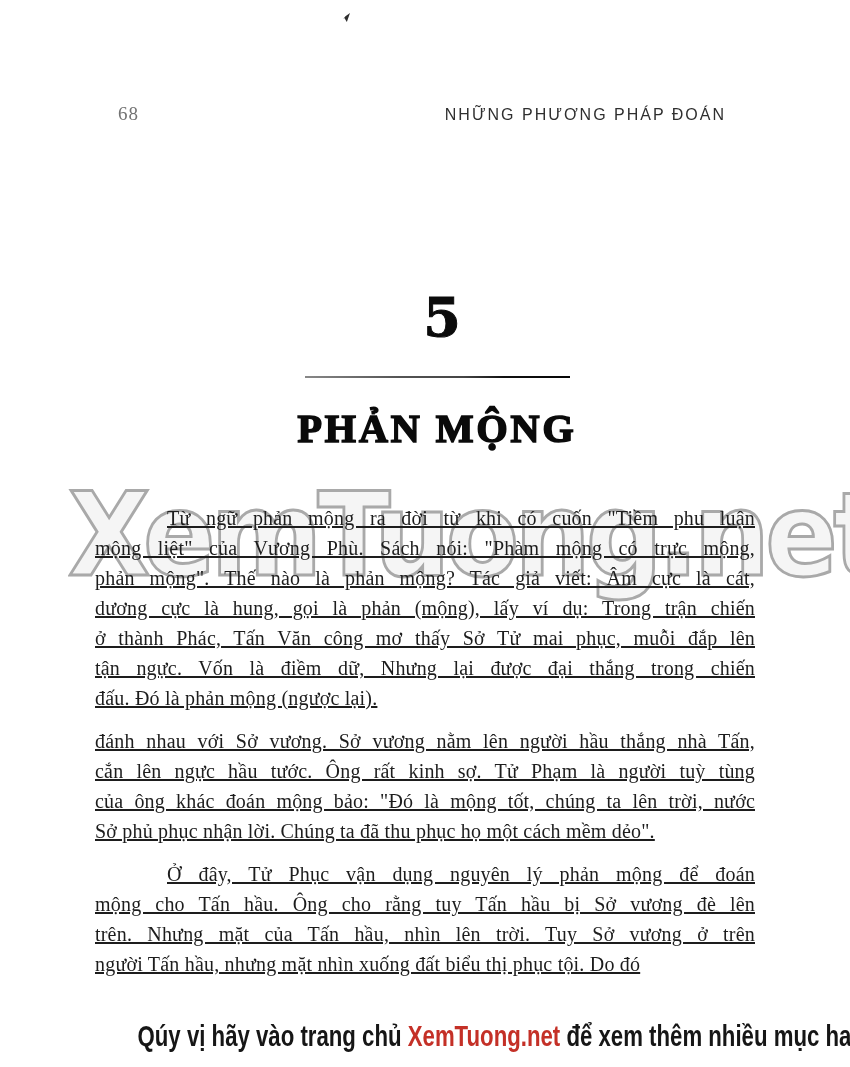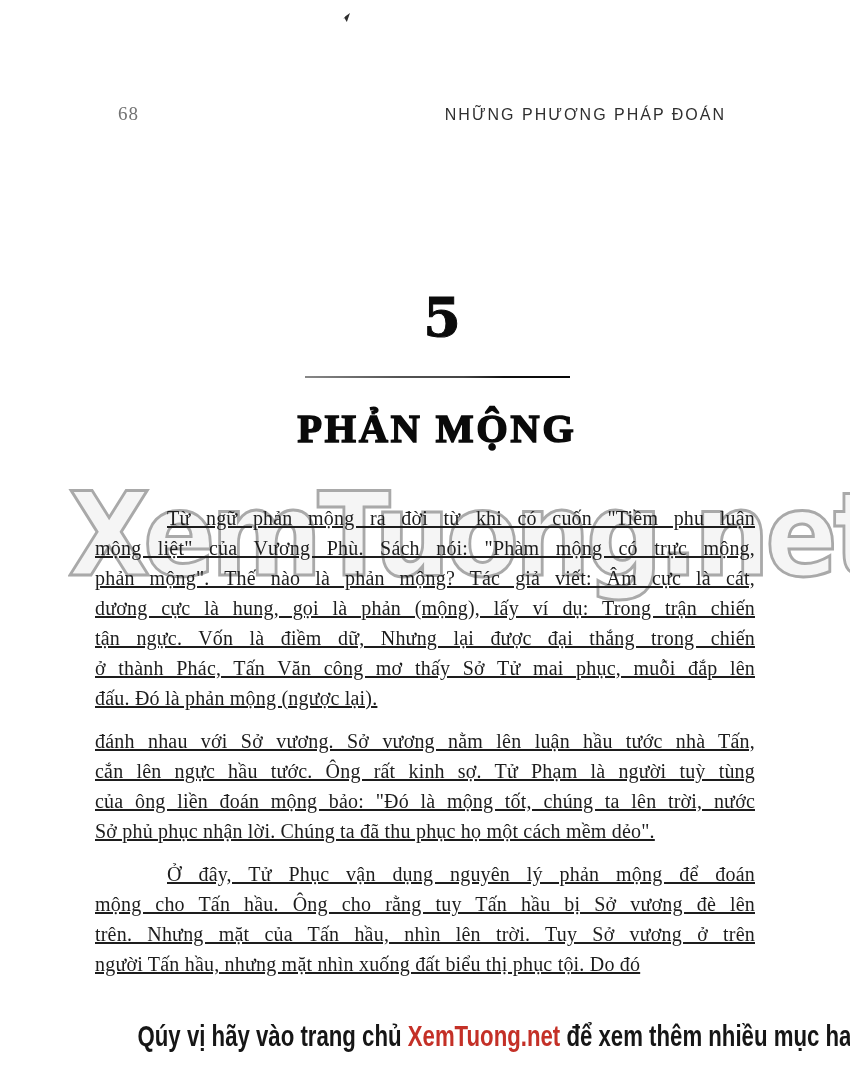--- a/index.html
+++ b/index.html
@@ -107,29 +107,29 @@
   <div class="chapter-title">PHẢN MỘNG</div>
 
   <div class="watermark">XemTuong.net</div>
 
   <div class="bodytext">
     <div class="para">
       <div class="line indent">Từ ngữ phản mộng ra đời từ khi có cuốn "Tiềm phu luận</div>
       <div class="line">mộng liệt" của Vương Phù. Sách nói: "Phàm mộng có trực mộng,</div>
       <div class="line">phản mộng". Thế nào là phản mộng? Tác giả viết: Âm cực là cát,</div>
       <div class="line">dương cực là hung, gọi là phản (mộng), lấy ví dụ: Trong trận chiến</div>
+      <div class="line">ở thành Phác, Tấn Văn công mơ thấy Sở Tử mai phục, muỗi đắp lên</div>
       <div class="line">tận ngực. Vốn là điềm dữ, Nhưng lại được đại thắng trong chiến</div>
-      <div class="line">ở thành Phác, Tấn Văn công mơ thấy Sở Tử mai phục, muỗi đắp lên</div>
       <div class="line last">đấu. Đó là phản mộng (ngược lại).</div>
     </div>
 
     <div class="para">
-      <div class="line">đánh nhau với Sở vương. Sở vương nằm lên luận hầu tước nhà Tấn,</div>
+      <div class="line">đánh nhau với Sở vương. Sở vương nằm lên người hầu thắng nhà Tấn,</div>
       <div class="line">cắn lên ngực hầu tước. Ông rất kinh sợ. Tử Phạm là người tuỳ tùng</div>
-      <div class="line">của ông liền đoán mộng bảo: "Đó là mộng tốt, chúng ta lên trời, nước</div>
+      <div class="line">của ông khác đoán mộng bảo: "Đó là mộng tốt, chúng ta lên trời, nước</div>
       <div class="line last">Sở phủ phục nhận lời. Chúng ta đã thu phục họ một cách mềm dẻo".</div>
     </div>
 
     <div class="para">
       <div class="line indent">Ở đây, Tử Phục vận dụng nguyên lý phản mộng để đoán</div>
       <div class="line">mộng cho Tấn hầu. Ông cho rằng tuy Tấn hầu bị Sở vương đè lên</div>
       <div class="line">trên. Nhưng mặt của Tấn hầu, nhìn lên trời. Tuy Sở vương ở trên</div>
       <div class="line last">người Tấn hầu, nhưng mặt nhìn xuống đất biểu thị phục tội. Do đó</div>
     </div>
   </div>

